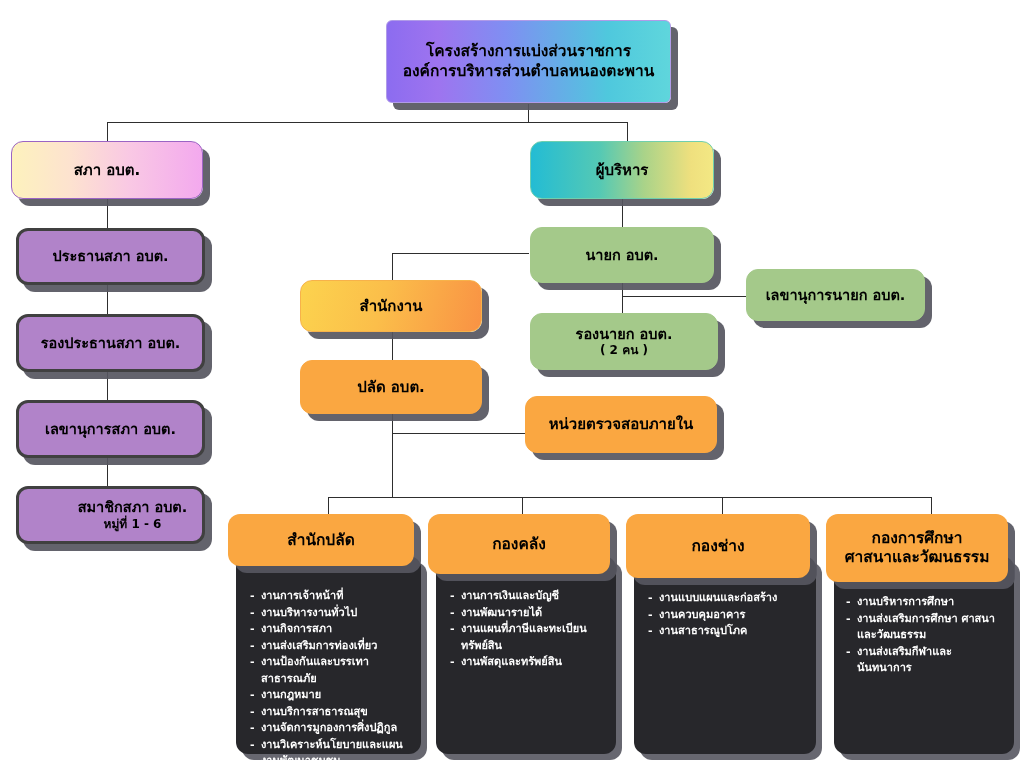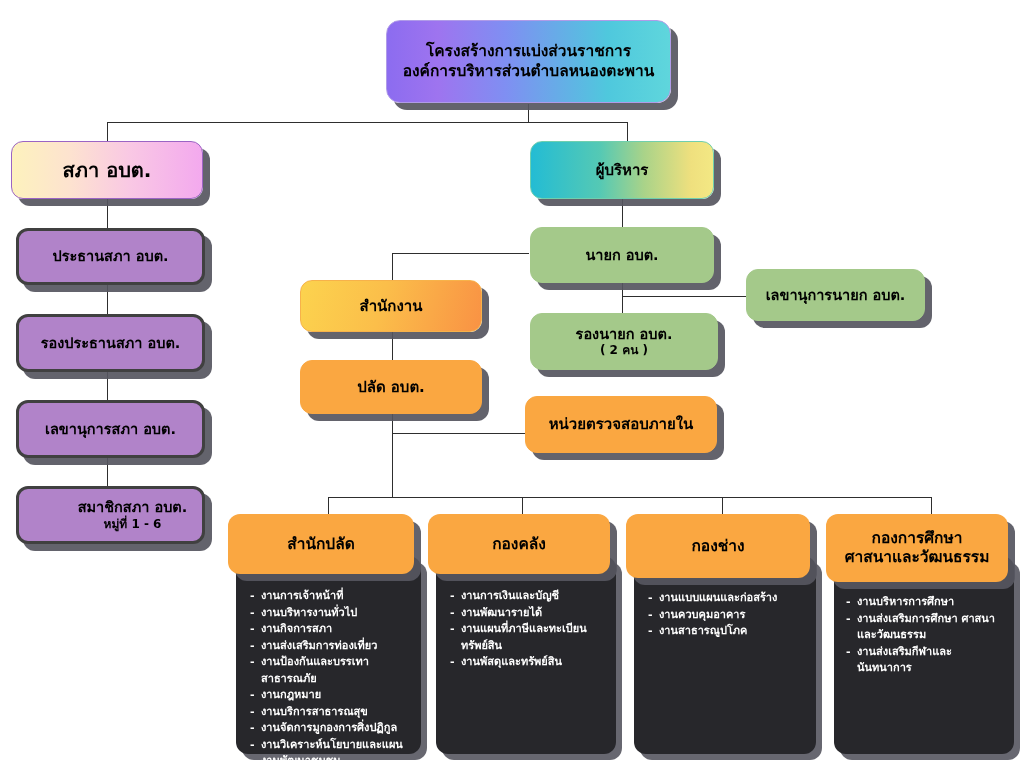--- a/index.html
+++ b/index.html
@@ -35,21 +35,21 @@
     background:linear-gradient(90deg,#8c6cf0 0%,#9e74ef 18%,#7f8ff2 42%,#4fc8dd 78%,#5fd6dc 100%);
     border:1px solid #b09be8;
     font-size:15.5px;
     border-radius:14px;
   }
 
   
   .box.council{
     background:linear-gradient(90deg,#fdf2bd 0%,#fde3cf 30%,#f9c8e4 62%,#f3a9ee 100%);
     border:1.5px solid #9b64c4;
-    font-size:20px;
+    font-size:15px;
   }
   
   .box.purple{
     background:#b183c9;
     border:3px solid #404040;
     font-size:14.5px;
   }
   
   .box.exec{
     background:linear-gradient(90deg,#23bcd4 0%,#55c9b4 38%,#a9d389 62%,#efe07e 88%,#f3e884 100%);
@@ -145,21 +145,21 @@
   <div class="ln v" style="left:392px;top:414px;height:84px;"></div>
 
   <div class="ln h" style="left:392px;top:433px;width:133px;"></div>
 
   <div class="ln h" style="left:328px;top:497px;width:603px;"></div>
   <div class="ln v" style="left:328px;top:497px;height:17px;"></div>
   <div class="ln v" style="left:522px;top:497px;height:17px;"></div>
   <div class="ln v" style="left:722px;top:497px;height:17px;"></div>
   <div class="ln v" style="left:931px;top:497px;height:17px;"></div>
 
-  <div class="box title" style="left:386px;top:20px;width:285px;height:83px;flex-direction:column;">
+  <div class="box title" style="left:386px;top:20px;width:285px;height:83px;flex-direction:column;border-radius:6px;">
     <span>โครงสร้างการแบ่งส่วนราชการ</span>
     <span>องค์การบริหารส่วนตำบลหนองตะพาน</span>
   </div>
 
   <div class="box council" style="left:11px;top:141px;width:192px;height:58px;">
     <span>สภา อบต.</span>
   </div>
 
   <div class="box purple" style="left:16px;top:228px;width:189px;height:57px;">
     <span>ประธานสภา อบต.</span>
@@ -202,21 +202,21 @@
   <div class="box orange" style="left:300px;top:360px;width:182px;height:54px;">
     <span>ปลัด อบต.</span>
   </div>
 
   <div class="box orange" style="left:525px;top:396px;width:192px;height:57px;">
     <span>หน่วยตรวจสอบภายใน</span>
   </div>
 
   <div class="dept" style="left:228px;top:514px;width:196px;height:245px;">
     <div class="panel" style="width:185px;height:198px;"></div>
-    <div class="head" style="width:186px;height:60px;">
+    <div class="head" style="width:186px;height:52px;">
       <span>สำนักปลัด</span>
     </div>
     <ul style="left:22px;top:74px;width:160px;">
       <li>งานการเจ้าหน้าที่</li>
       <li>งานบริหารงานทั่วไป</li>
       <li>งานกิจการสภา</li>
       <li>งานส่งเสริมการท่องเที่ยว</li>
       <li>งานป้องกันและบรรเทาสาธารณภัย</li>
       <li>งานกฎหมาย</li>
       <li>งานบริการสาธารณสุข</li>

